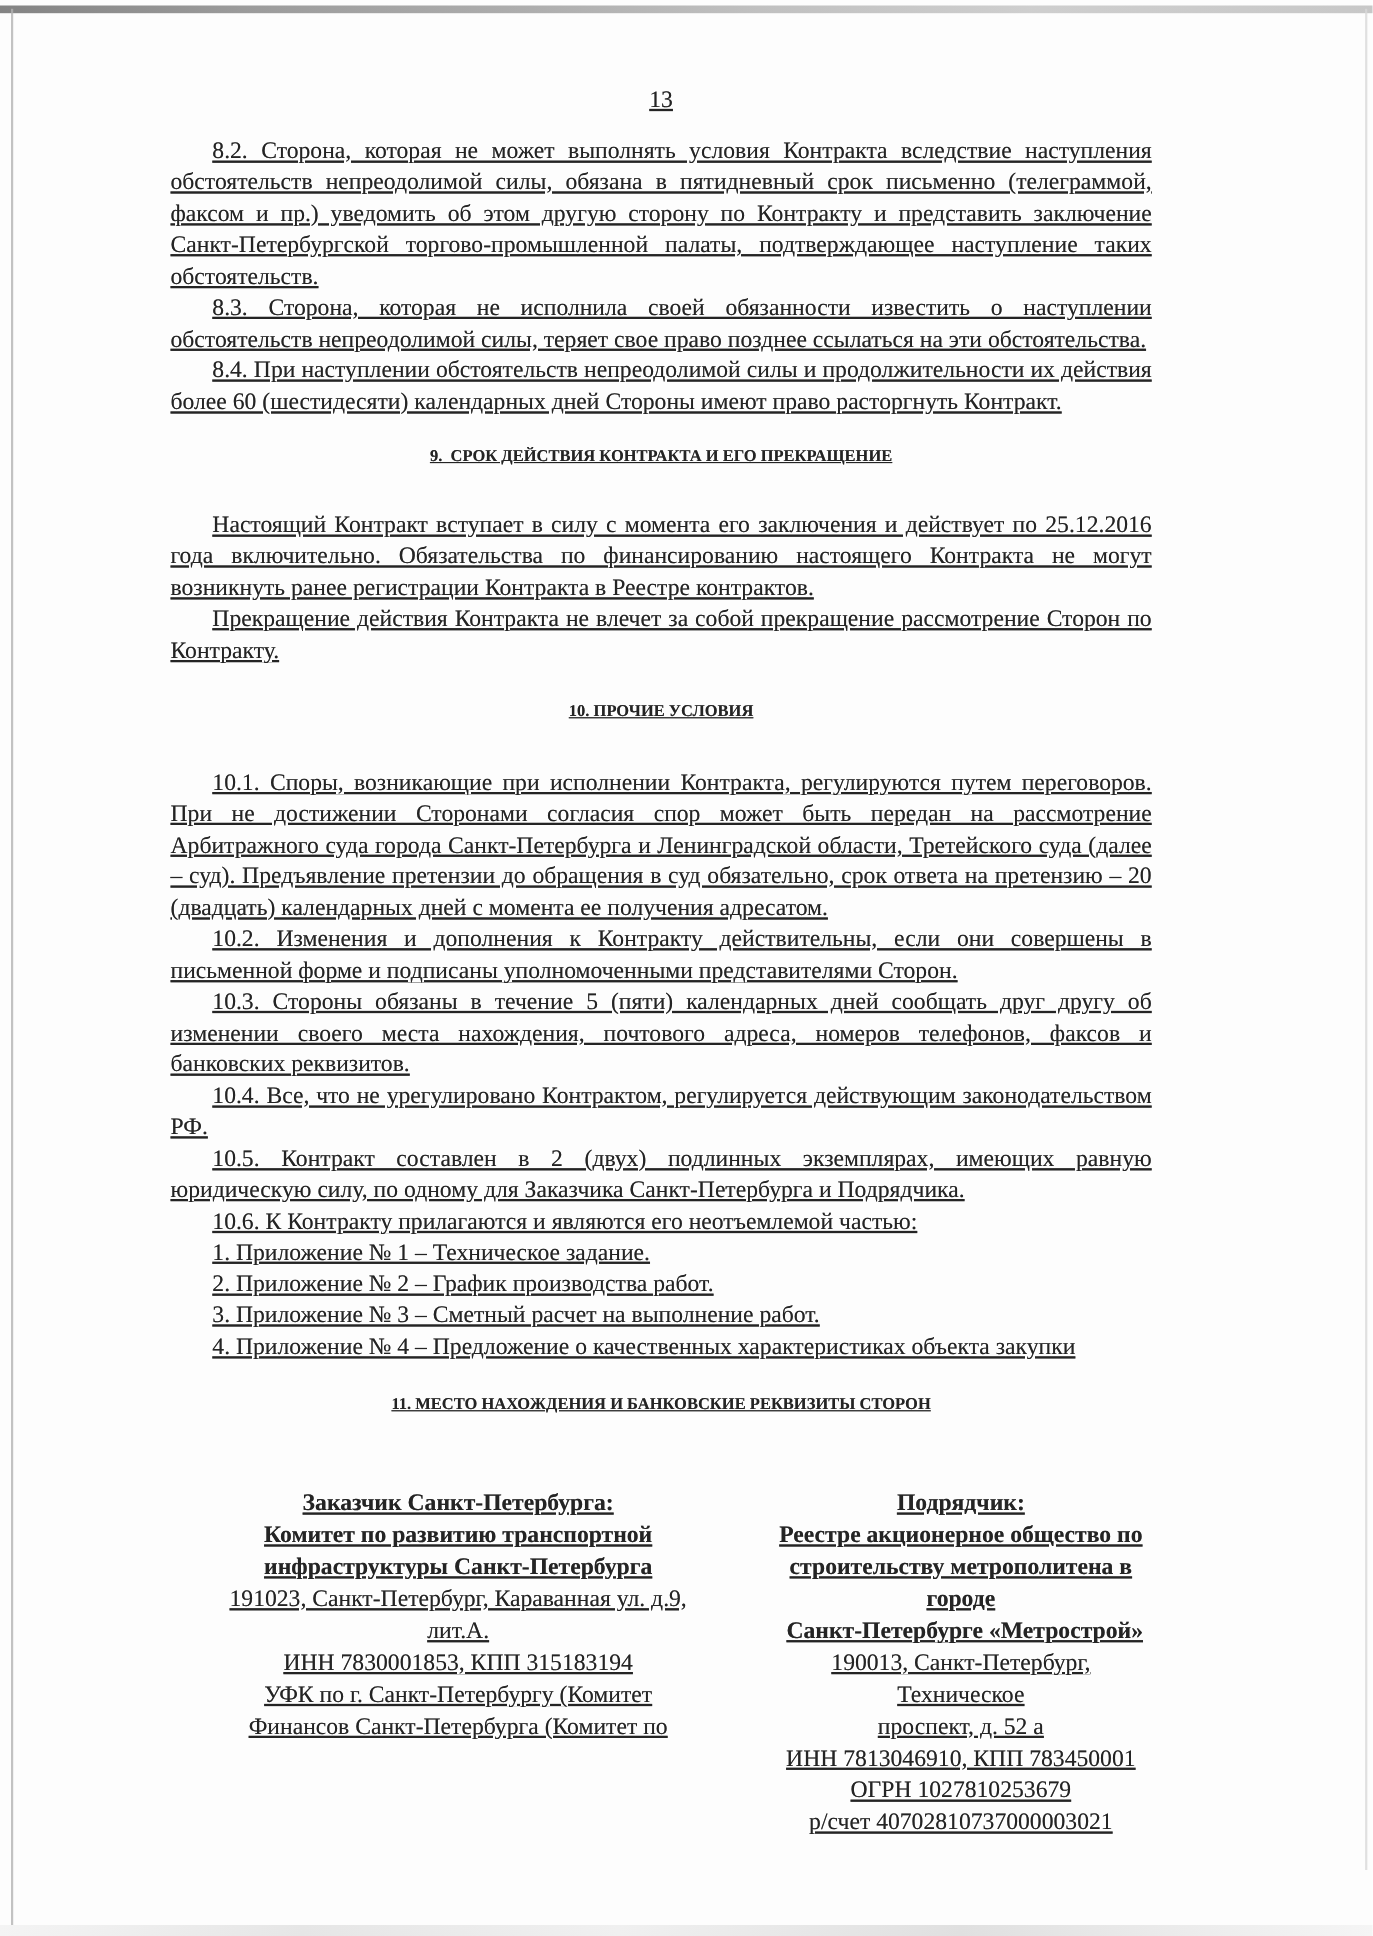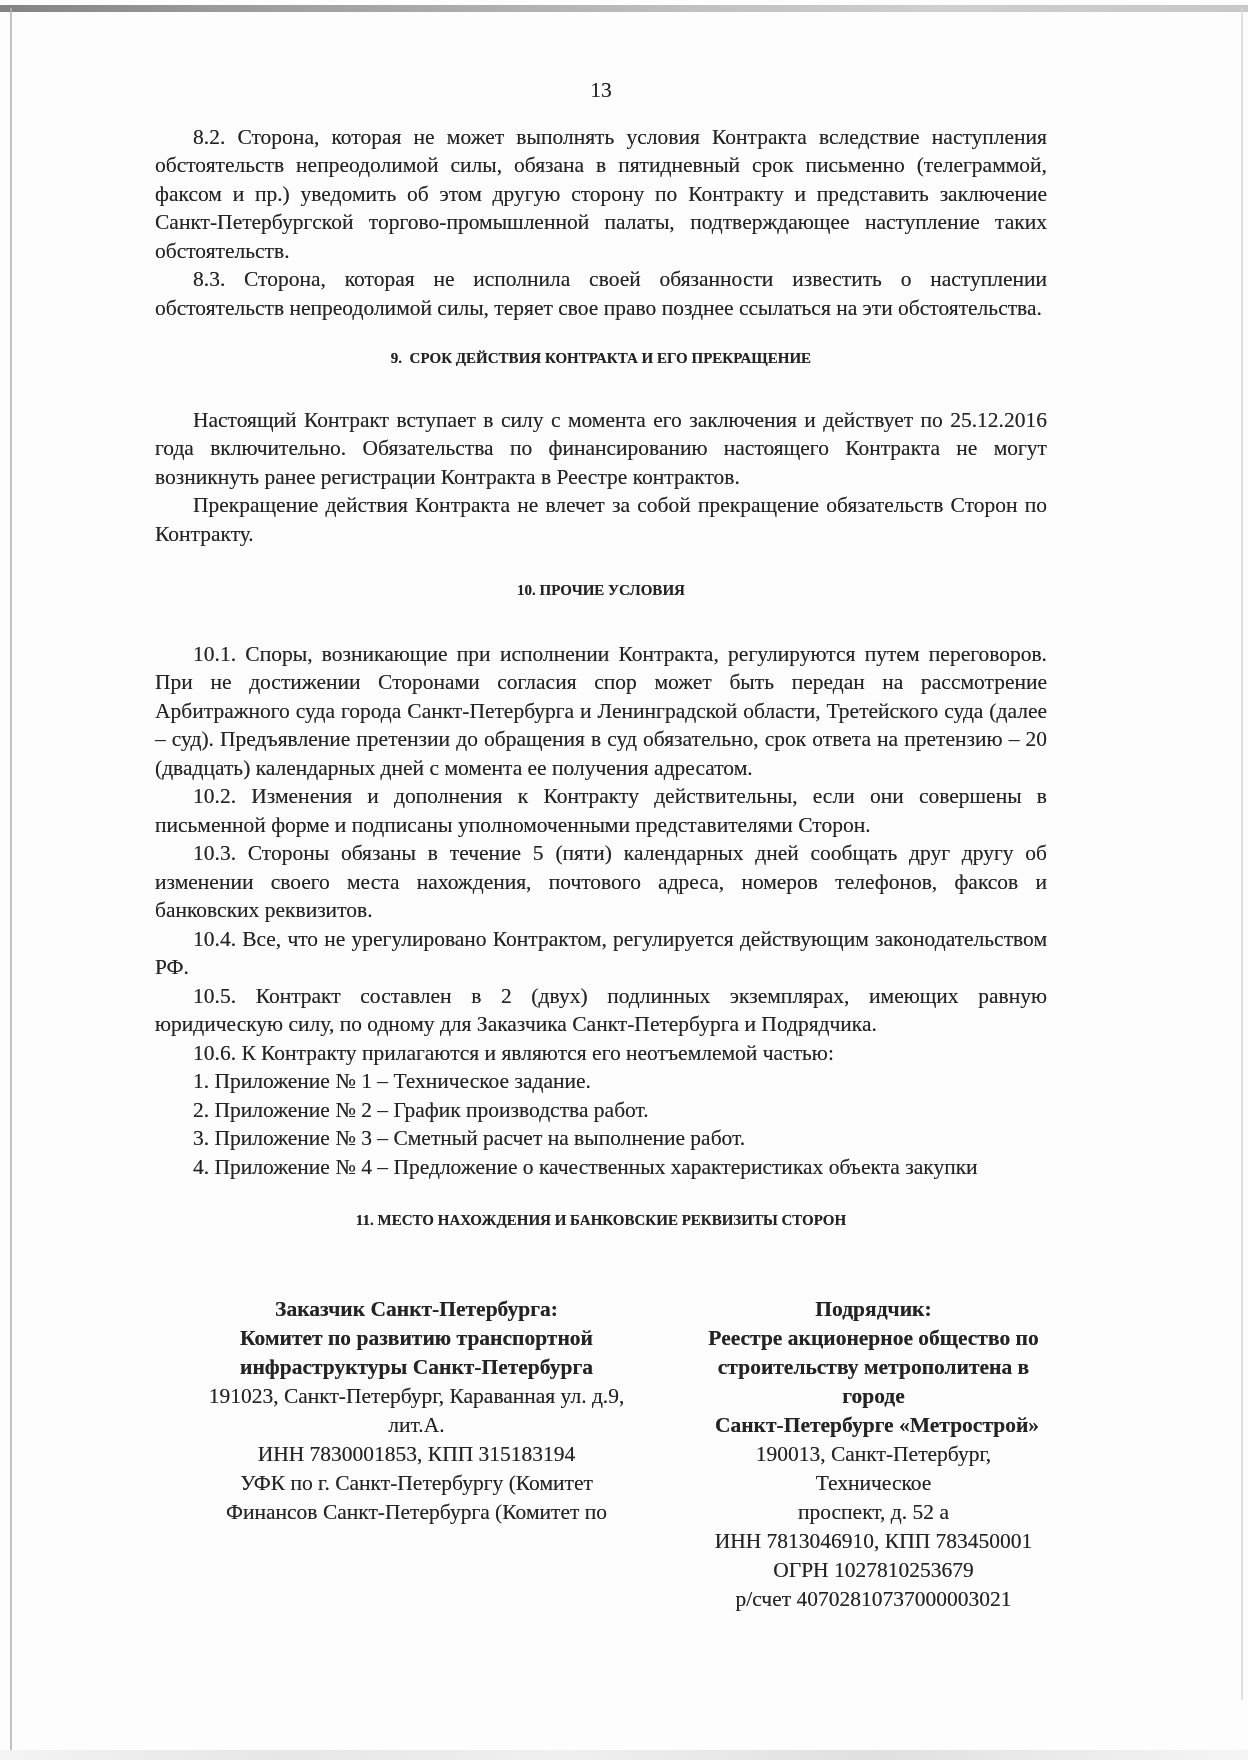--- a/index.html
+++ b/index.html
@@ -49,20 +49,21 @@
       #e0e0e0 70%, #ededed 88%, #f5f5f5 100%);
   }
   .content {
     position: absolute;
     left: 155px;
     top: 0;
     width: 892px;
     font-size: 21.5px;
     line-height: 28.5px;
     text-shadow: 0 0 0.6px rgba(45,45,45,0.55);
+    text-decoration: underline;
   }
   .page-number {
     margin-top: 76px;
     margin-bottom: 18px;
     text-align: center;
   }
   .para {
     margin: 0;
     text-align: justify;
     text-indent: 38px;
@@ -97,25 +98,26 @@
   <div class="scan-top-bar"></div>
   <div class="scan-left-line"></div>
   <div class="scan-right-line"></div>
   <div class="scan-bottom-strip"></div>
 
   <div class="content">
     <div class="page-number">13</div>
 
     <p class="para">8.2. Сторона, которая не может выполнять условия Контракта вследствие наступления обстоятельств непреодолимой силы, обязана в пятидневный срок письменно (телеграммой, факсом и пр.) уведомить об этом другую сторону по Контракту и представить заключение Санкт-Петербургской торгово-промышленной палаты, подтверждающее наступление таких обстоятельств.</p>
     <p class="para">8.3. Сторона, которая не исполнила своей обязанности известить о наступлении обстоятельств непреодолимой силы, теряет свое право позднее ссылаться на эти обстоятельства.</p>
+    <p class="para">8.4. При наступлении обстоятельств непреодолимой силы и продолжительности их действия более 60 (шестидесяти) календарных дней Стороны имеют право расторгнуть Контракт.</p>
 
     <p class="heading heading-9">9.&nbsp;&nbsp;СРОК ДЕЙСТВИЯ КОНТРАКТА И ЕГО ПРЕКРАЩЕНИЕ</p>
 
     <p class="para">Настоящий Контракт вступает в силу с момента его заключения и действует по 25.12.2016 года включительно. Обязательства по финансированию настоящего Контракта не могут возникнуть ранее регистрации Контракта в Реестре контрактов.</p>
-    <p class="para">Прекращение действия Контракта не влечет за собой прекращение обязательств Сторон по Контракту.</p>
+    <p class="para">Прекращение действия Контракта не влечет за собой прекращение рассмотрение Сторон по Контракту.</p>
 
     <p class="heading heading-10">10. ПРОЧИЕ УСЛОВИЯ</p>
 
     <p class="para">10.1. Споры, возникающие при исполнении Контракта, регулируются путем переговоров. При не достижении Сторонами согласия спор может быть передан на рассмотрение Арбитражного суда города Санкт-Петербурга и Ленинградской области, Третейского суда (далее – суд). Предъявление претензии до обращения в суд обязательно, срок ответа на претензию – 20 (двадцать) календарных дней с момента ее получения адресатом.</p>
     <p class="para">10.2. Изменения и дополнения к Контракту действительны, если они совершены в письменной форме и подписаны уполномоченными представителями Сторон.</p>
     <p class="para">10.3. Стороны обязаны в течение 5 (пяти) календарных дней сообщать друг другу об изменении своего места нахождения, почтового адреса, номеров телефонов, факсов и банковских реквизитов.</p>
     <p class="para">10.4. Все, что не урегулировано Контрактом, регулируется действующим законодательством РФ.</p>
     <p class="para">10.5. Контракт составлен в 2 (двух) подлинных экземплярах, имеющих равную юридическую силу, по одному для Заказчика Санкт-Петербурга и Подрядчика.</p>
     <p class="para">10.6. К Контракту прилагаются и являются его неотъемлемой частью:</p>
 

